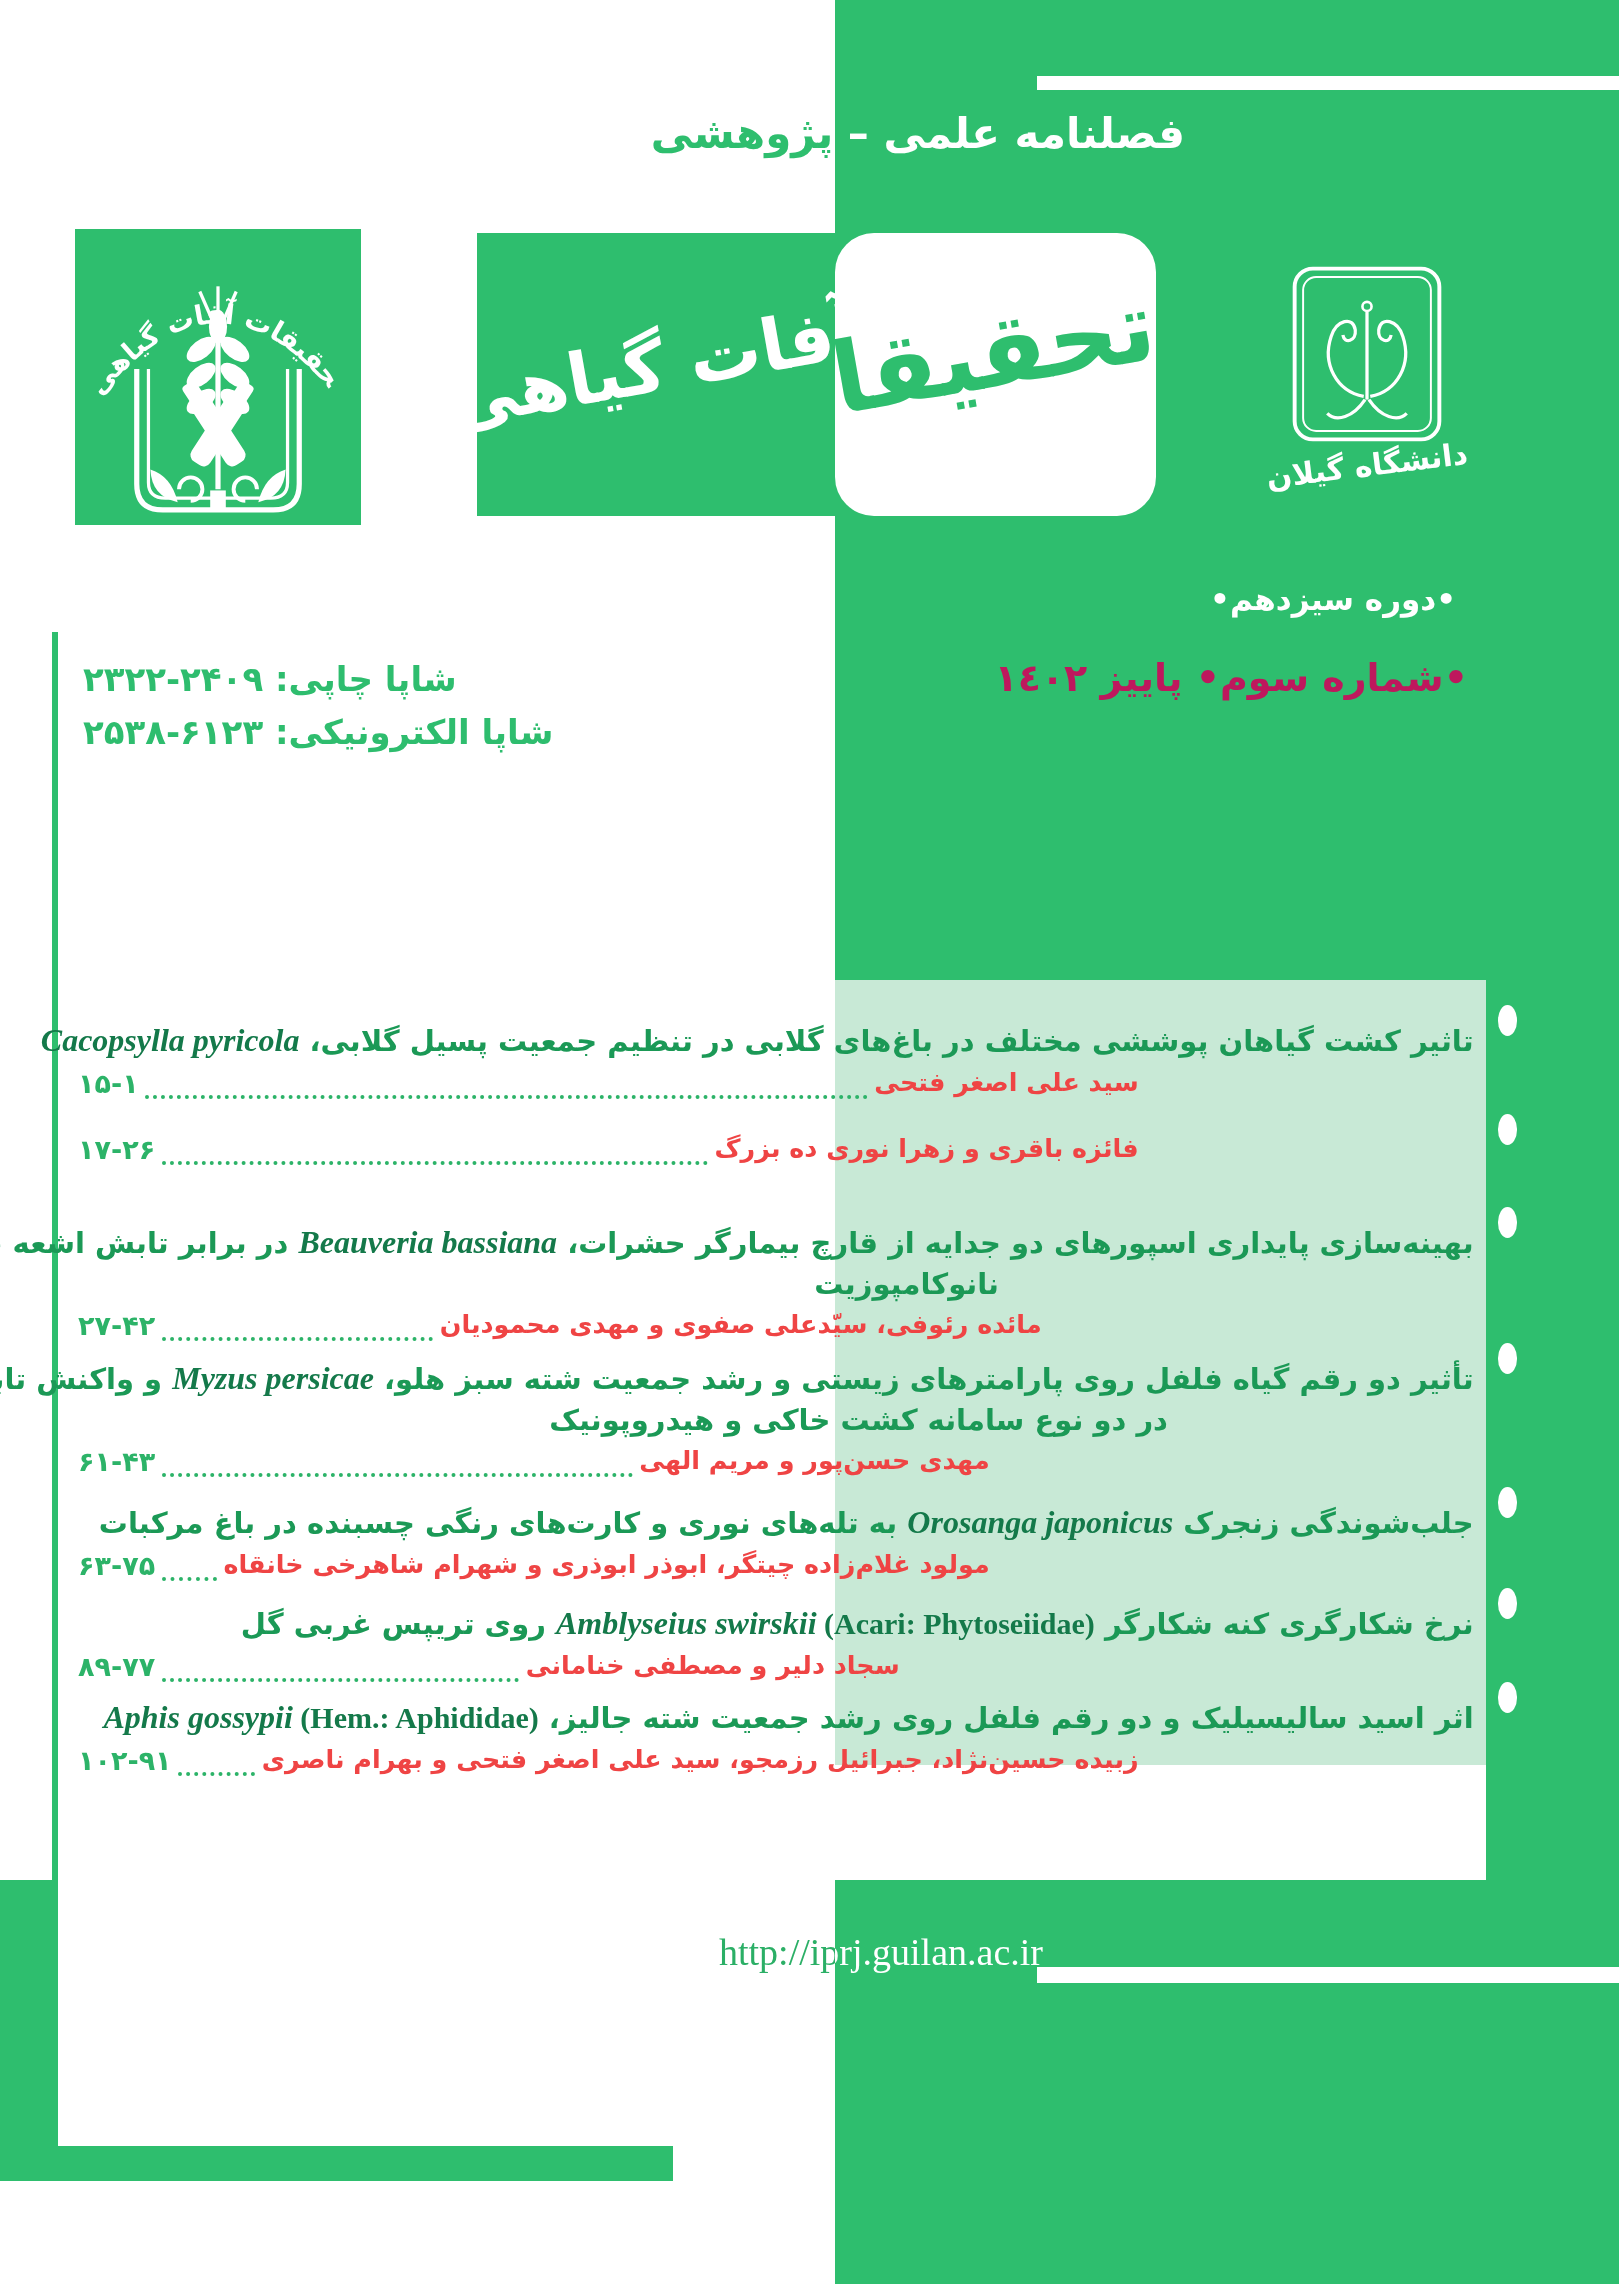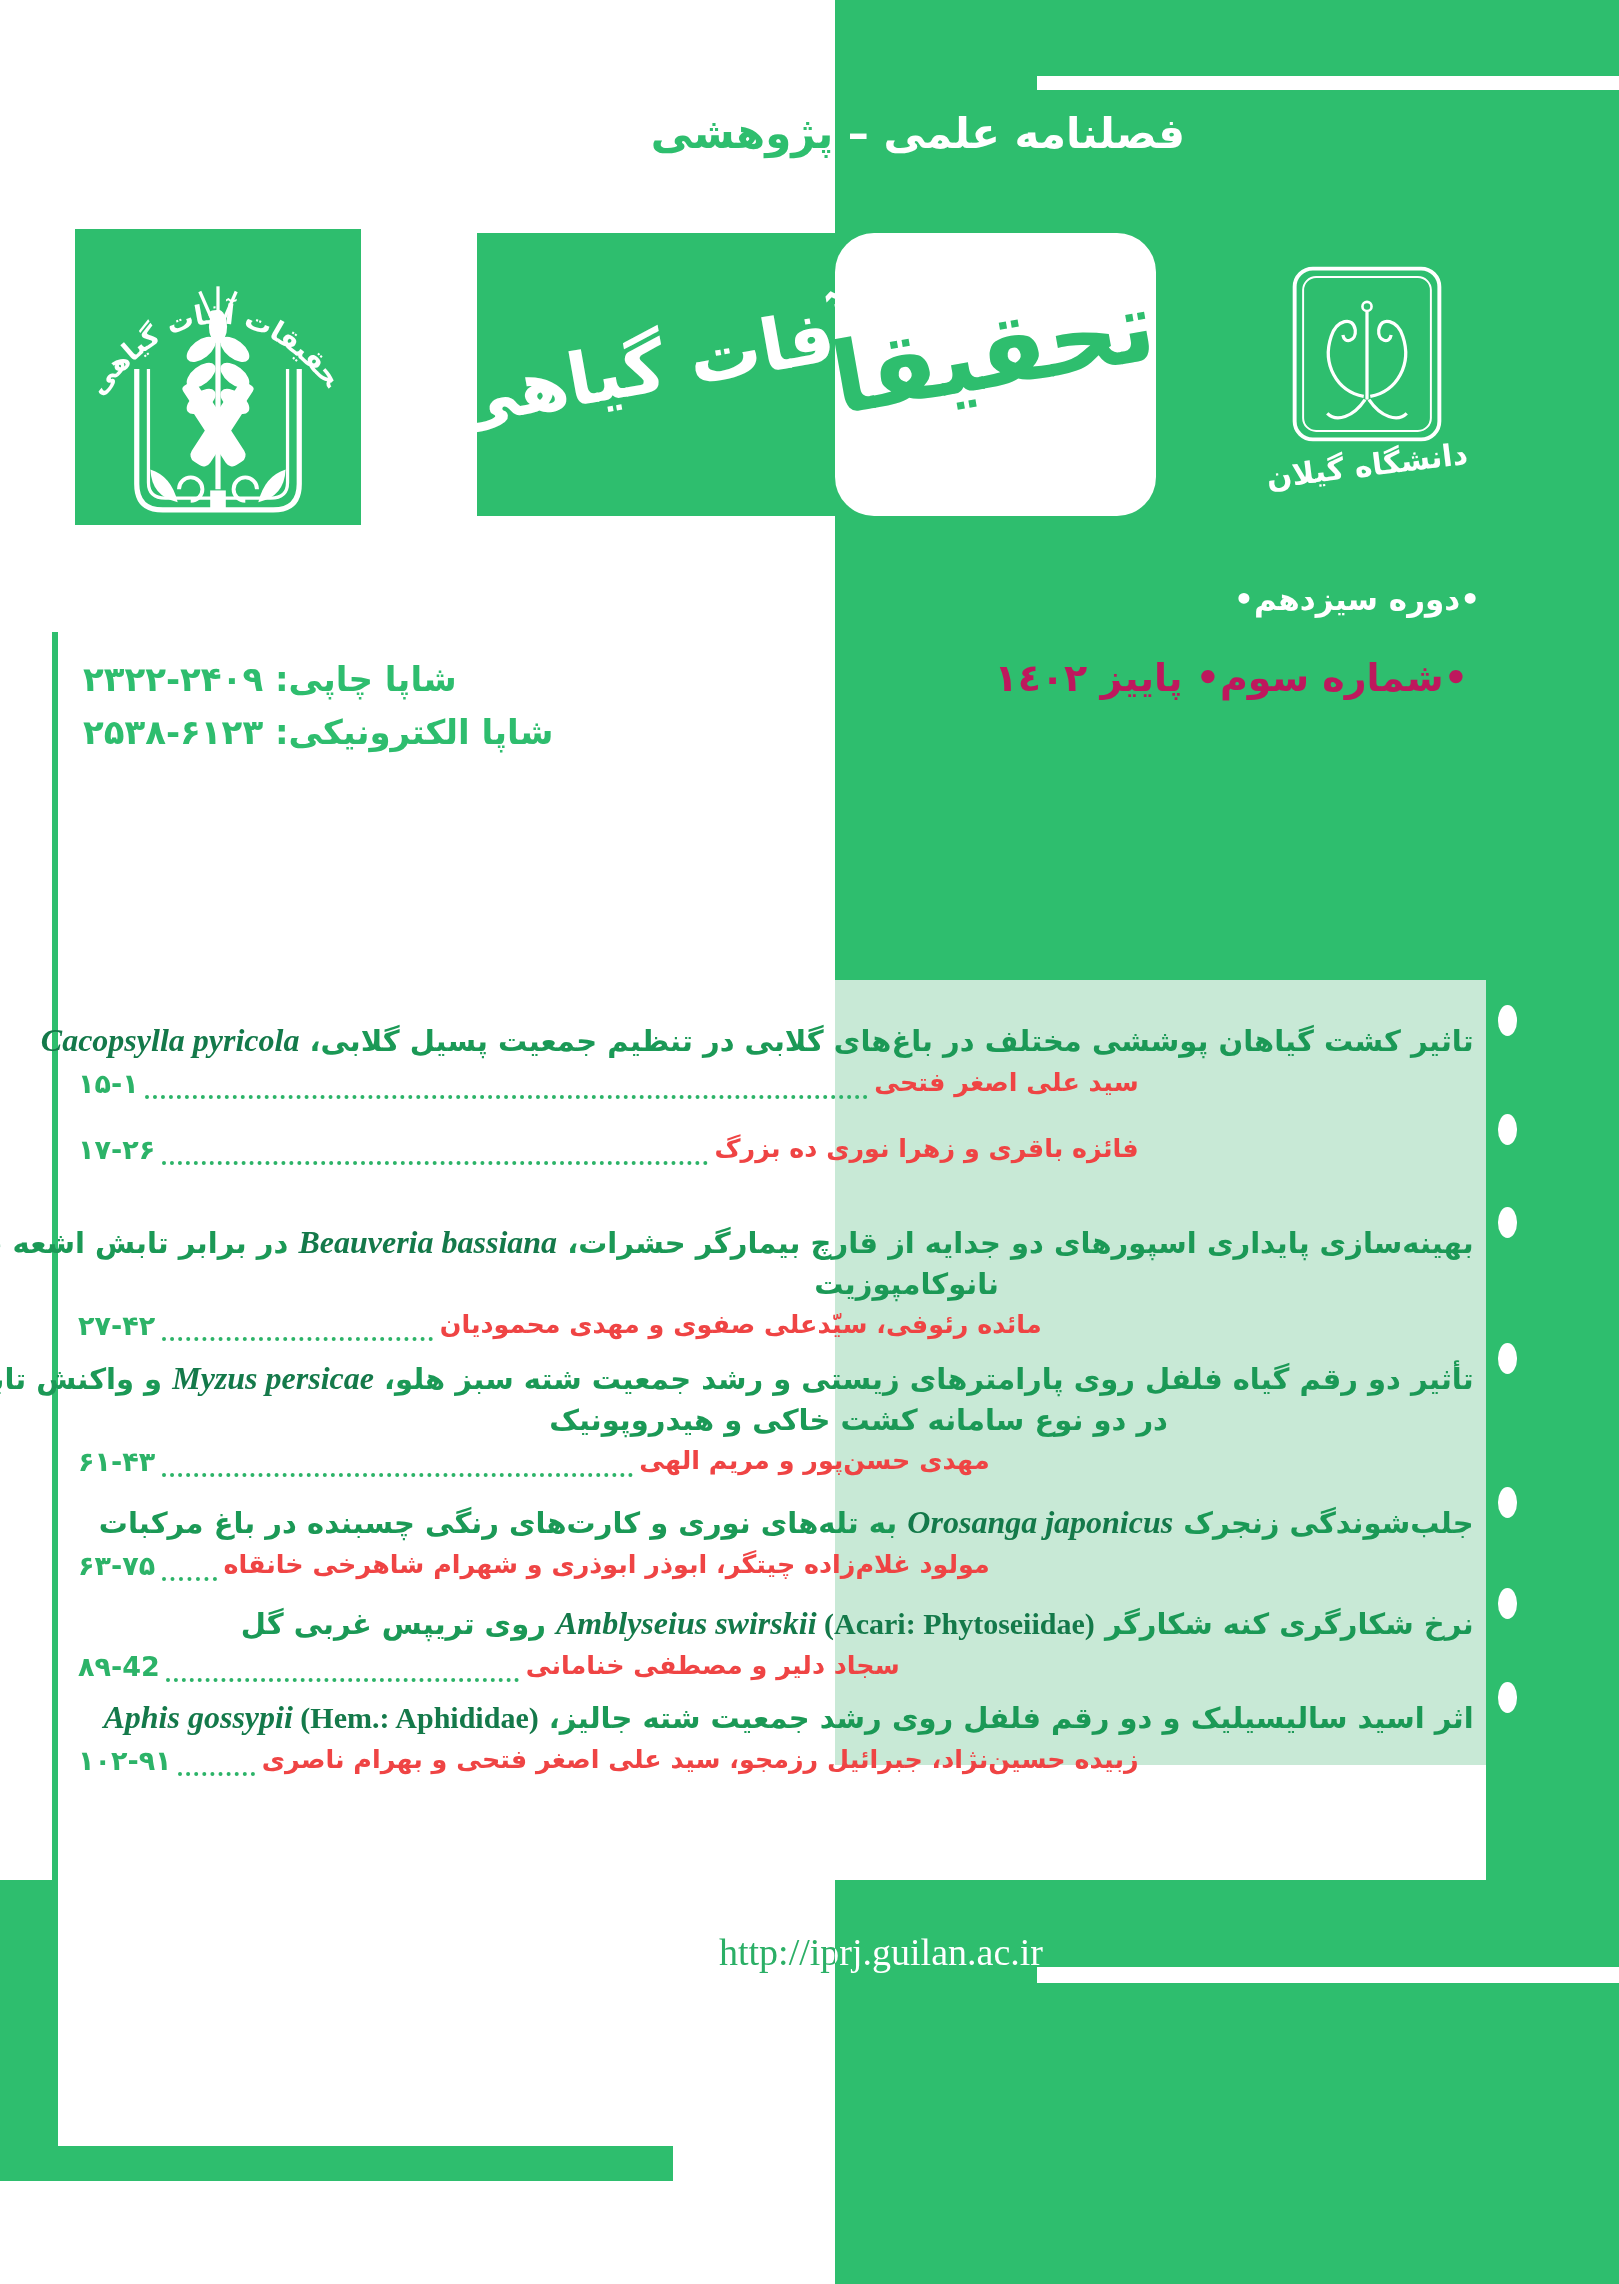--- a/index.html
+++ b/index.html
@@ -31,21 +31,21 @@
   .clipR{left:835px;top:0;width:784px;height:2284px;overflow:hidden;pointer-events:none;}
   .clipR .quarterly{left:-145px;}
   .clipL .quarterly{color:#2EBE6E;}
   .clipR .quarterly{color:#ffffff;}
   
   .emblem-left{left:75px;top:229px;width:286px;height:296px;background:#2EBE6E;}
   .uni-emblem{left:1292px;top:266px;width:150px;height:176px;}
   .uni-name{left:1263px;top:448px;width:208px;text-align:center;font-size:30px;font-weight:bold;color:#fff;
             transform:rotate(-7deg);direction:rtl;white-space:nowrap;}
   
-  .vol-line{right:139px;top:581px;direction:rtl;color:#fff;font-size:31px;font-weight:bold;white-space:nowrap;}
+  .vol-line{right:163px;top:581px;direction:rtl;color:#fff;font-size:31px;font-weight:bold;white-space:nowrap;}
   .num-line{right:151px;top:656px;direction:rtl;color:#be185d;font-size:38px;font-weight:bold;white-space:nowrap;}
   
   .issn{left:83px;top:659px;width:495px;direction:rtl;text-align:left;color:#2EBD6E;font-weight:bold;}
   .issn .line{font-size:34px;margin-bottom:13px;white-space:nowrap;}
   .num{direction:ltr;unicode-bidi:bidi-override;}
   
   .toc-list{left:78px;top:983px;width:1408px;height:788px;}
   .entry{position:absolute;left:0;width:1408px;direction:rtl;}
   .e1{top:36px}.e2{top:145px}.e3{top:238px}.e4{top:374px}.e5{top:518px}.e6{top:619px}.e7{top:713px}
   .etitle{text-align:right;padding-right:12.4px;font-size:29px;font-weight:bold;color:#1B9956;
@@ -213,21 +213,21 @@
         <span class="pages">۶۳-۷۵</span>
       </div>
       <span class="bullet"></span>
     </div>
     <div class="entry e6">
       <div class="etitle"><span class="seg-fa">نرخ شکارگری کنه شکارگر </span><span class="seg-italic">Amblyseius swirskii</span><span class="seg-latin"> (Acari: Phytoseiidae)</span><span class="seg-fa"> روی تریپس غربی گل</span></div>
       <div class="aline">
         <span class="sp"></span>
         <span class="authors">سجاد دلیر و مصطفی خنامانی</span>
         <span class="dots"></span>
-        <span class="pages">۸۹-42</span>
+        <span class="pages">۸۹-۷۷</span>
       </div>
       <span class="bullet"></span>
     </div>
     <div class="entry e7">
       <div class="etitle"><span class="seg-fa">اثر اسید سالیسیلیک و دو رقم فلفل روی رشد جمعیت شته جالیز، </span><span class="seg-italic">Aphis gossypii</span><span class="seg-latin"> (Hem.: Aphididae)</span></div>
       <div class="aline">
         <span class="sp"></span>
         <span class="authors">زبیده حسین‌نژاد، جبرائیل رزمجو، سید علی اصغر فتحی و  بهرام ناصری</span>
         <span class="dots"></span>
         <span class="pages">۱۰۲-۹۱</span>

